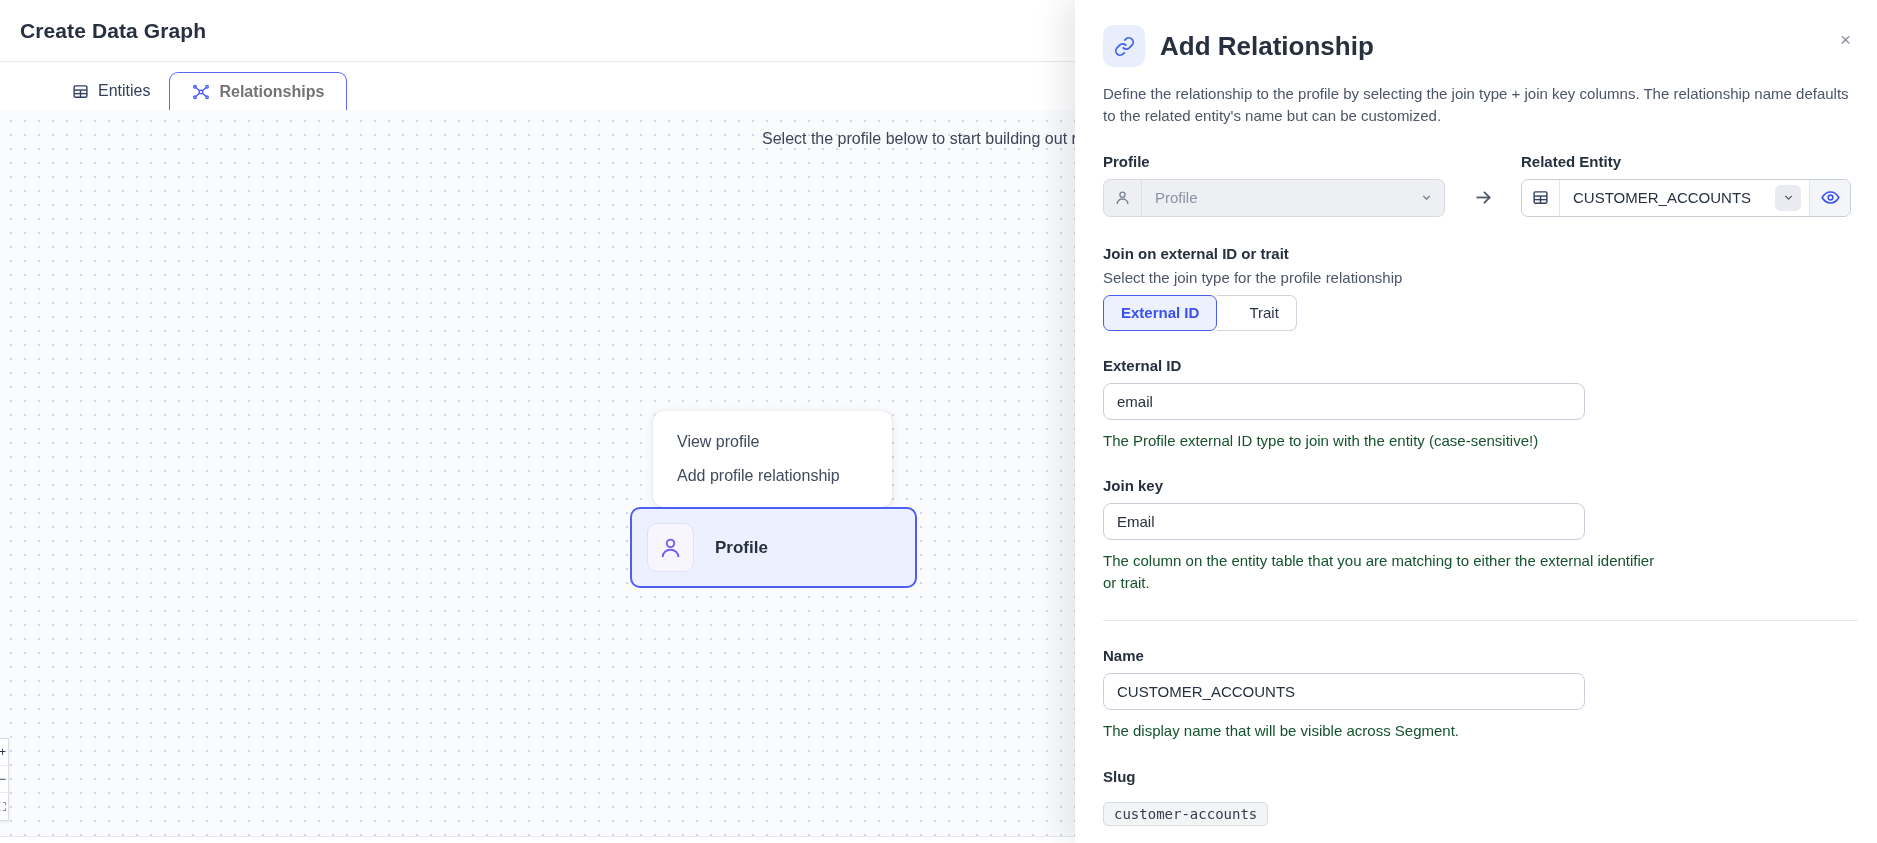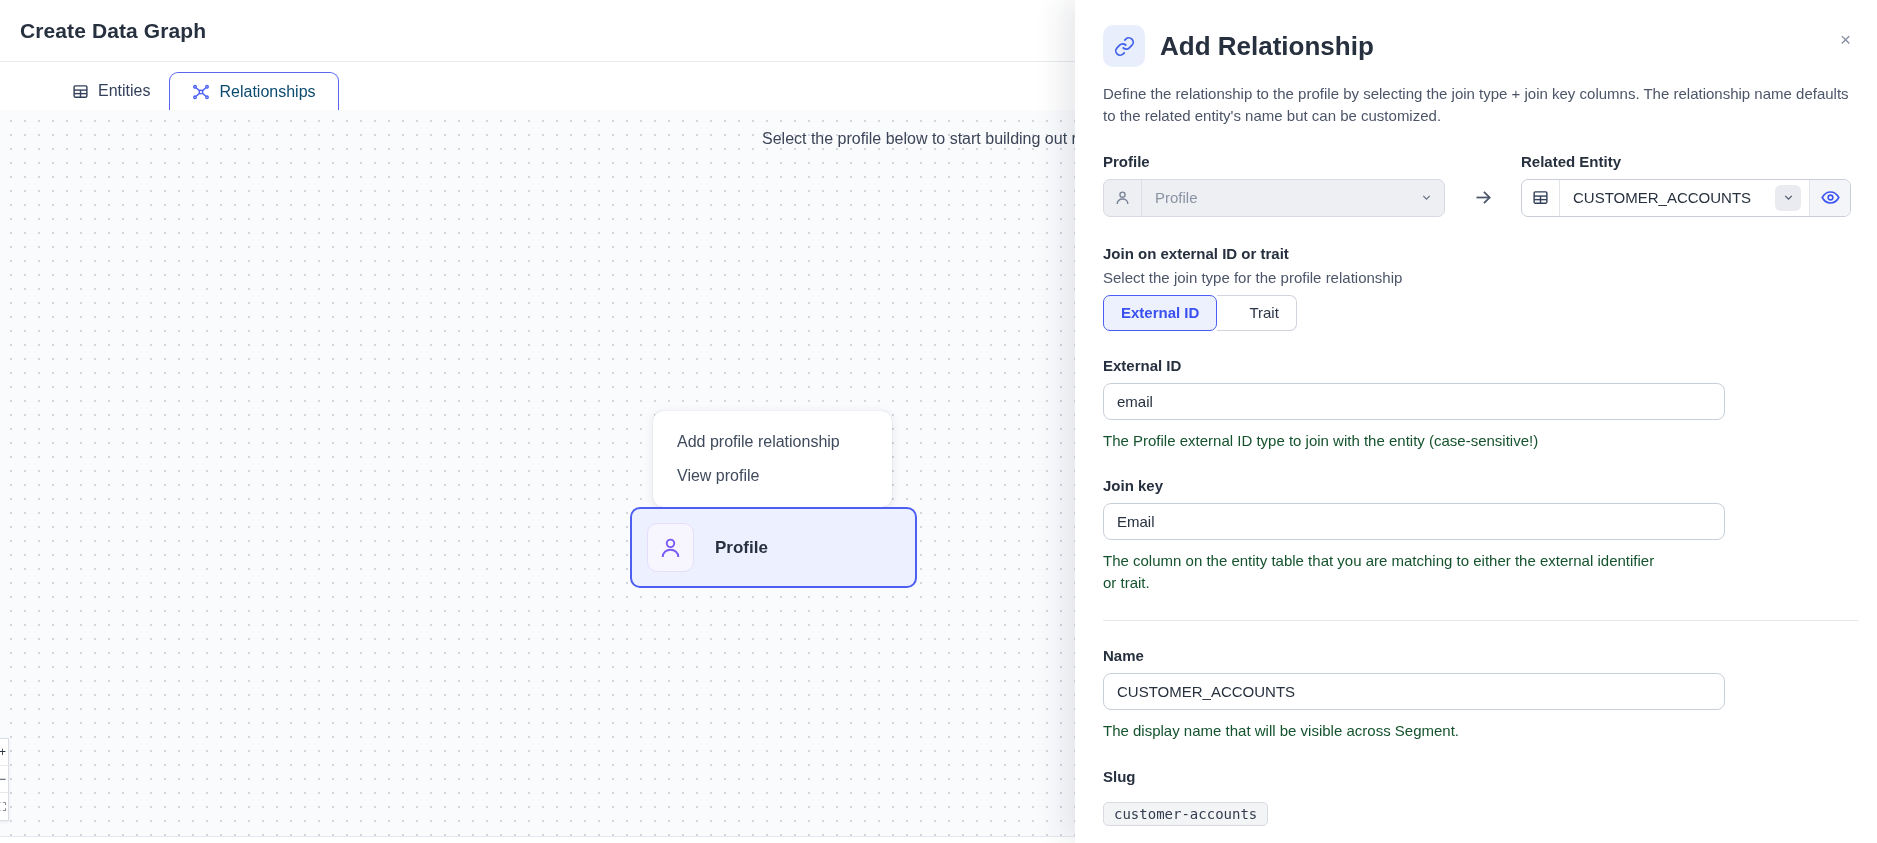--- a/index.html
+++ b/index.html
@@ -10,21 +10,21 @@
   
   .header { height:62px; display:flex; align-items:center; padding:4px 20px;
             background:#fff; border-bottom:1px solid #e8eaee; }
   .page-title { font-size:21px; font-weight:700; color:#26303e; letter-spacing:.1px; }
 
   
   .tabbar { height:48px; background:#fff; display:flex; align-items:flex-end; padding-left:17px;margin-left:36px; }
   .tab { height:38px; display:flex; align-items:center; gap:9px; padding:0 19px;
          font-size:16px; color:#33405a; cursor:pointer; }
   .tab.active { border:1px solid #5b67f3; border-bottom:none; border-radius:9px 9px 0 0;
-                color:#0c4a6e; font-weight:400; background:#fff; padding:0 22px; }
+                color:#737373; font-weight:700; background:#fff; padding:0 22px; }
   .tab svg { display:block; }
 
   
   .canvas { position:absolute; top:110px; left:0; right:0; bottom:6px;
             background-color:#fafbfd;
             background-image:radial-gradient(circle, #d3d6df 1.15px, transparent 1.35px);
             background-size:14px 14px; background-position:4px 4px;
             border-bottom:1px solid #e6e8ee; }
   .canvas-hint { position:absolute; left:762px; top:20px; font-size:16px; color:#3c4557; white-space:nowrap; }
 
@@ -84,21 +84,21 @@
   .section-heading { margin-top:28px; font-size:15px; font-weight:700; color:#26303e; }
   .section-sub { margin-top:7px; font-size:15px; color:#4c5568; }
   .toggle-group { margin-top:9px; display:inline-flex; }
   .toggle { height:36px; display:flex; align-items:center; padding:0 17px; font-size:15px; cursor:pointer; }
   .toggle.selected { background:#edf1fe; border:1px solid #4b5ef3; color:#3a50ef;
                      font-weight:700; border-radius:7px; }
   .toggle.unselected { background:#fff; border:1px solid #cfd4dd; border-left:none;
                        color:#2b3547; border-radius:0 7px 7px 0;padding-left:32px; }
 
   .form-field { margin-top:26px; }
-  .text-input { width:622px; height:37px; border:1px solid #c9cfda; border-radius:8px;
+  .text-input { width:482px; height:37px; border:1px solid #c9cfda; border-radius:8px;
                 padding:0 13px; font-size:15px; color:#26303e; background:#fff;
                 font-family:"Liberation Sans", sans-serif; outline:none; display:block; }
   .helper { margin-top:10px; font-size:15px; color:#14532d; max-width:565px; line-height:1.45; }
 
   .divider { margin-top:26px; border-top:1px solid #e4e7ec; width:755px; }
 
   .slug-chip { display:inline-block; margin-top:8px; font-family:"DejaVu Sans Mono", monospace;
                font-size:14px; color:#333c4e; background:#f3f4f6; border:1px solid #d8dbe2;
                border-radius:5px; padding:3px 10px; }
 </style>
@@ -136,22 +136,22 @@
       </svg>
     </span>
     <span>Relationships</span>
   </div>
 </div>
 
 <div class="canvas">
   <div class="canvas-hint">Select the profile below to start building out relationships</div>
 
   <div class="context-menu">
+    <div class="menu-item">View profile</div>
     <div class="menu-item">Add profile relationship</div>
-    <div class="menu-item">View profile</div>
   </div>
 
   <div class="profile-node">
     <div class="node-icon-box">
       <svg width="25" height="25" viewBox="0 0 24 24" fill="none" stroke="#7a5af5" stroke-width="1.8">
         <circle cx="12" cy="8" r="3.6"></circle>
         <path d="M4.5 21c0-4.1 3.4-6.8 7.5-6.8s7.5 2.7 7.5 6.8"></path>
       </svg>
     </div>
     <div class="node-label">Profile</div>

